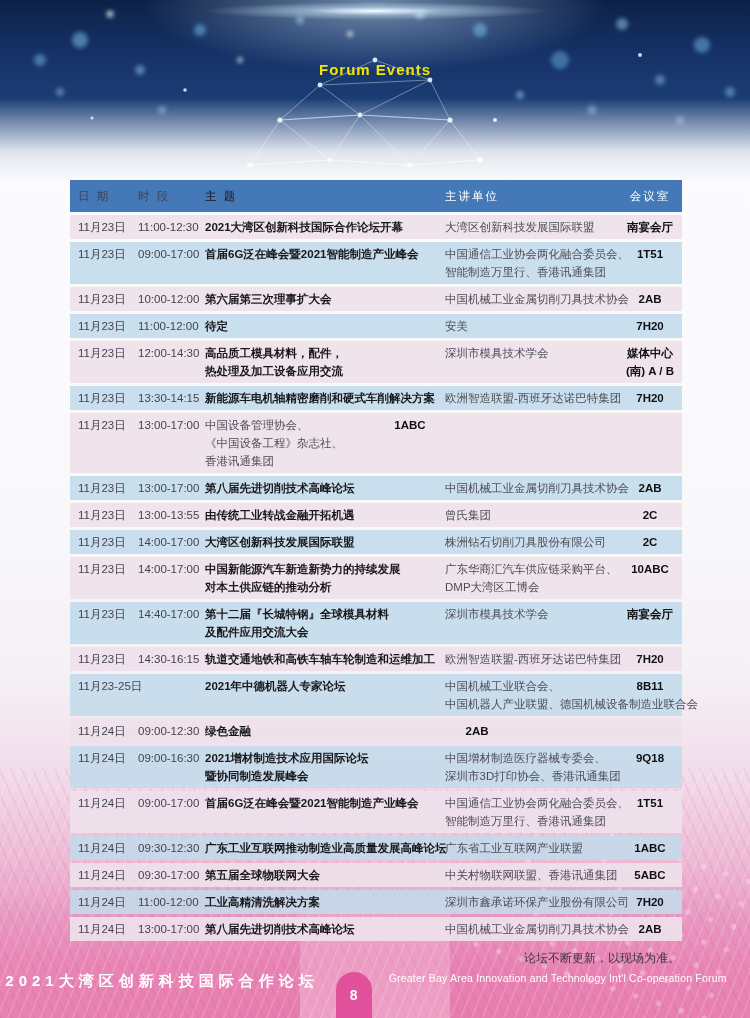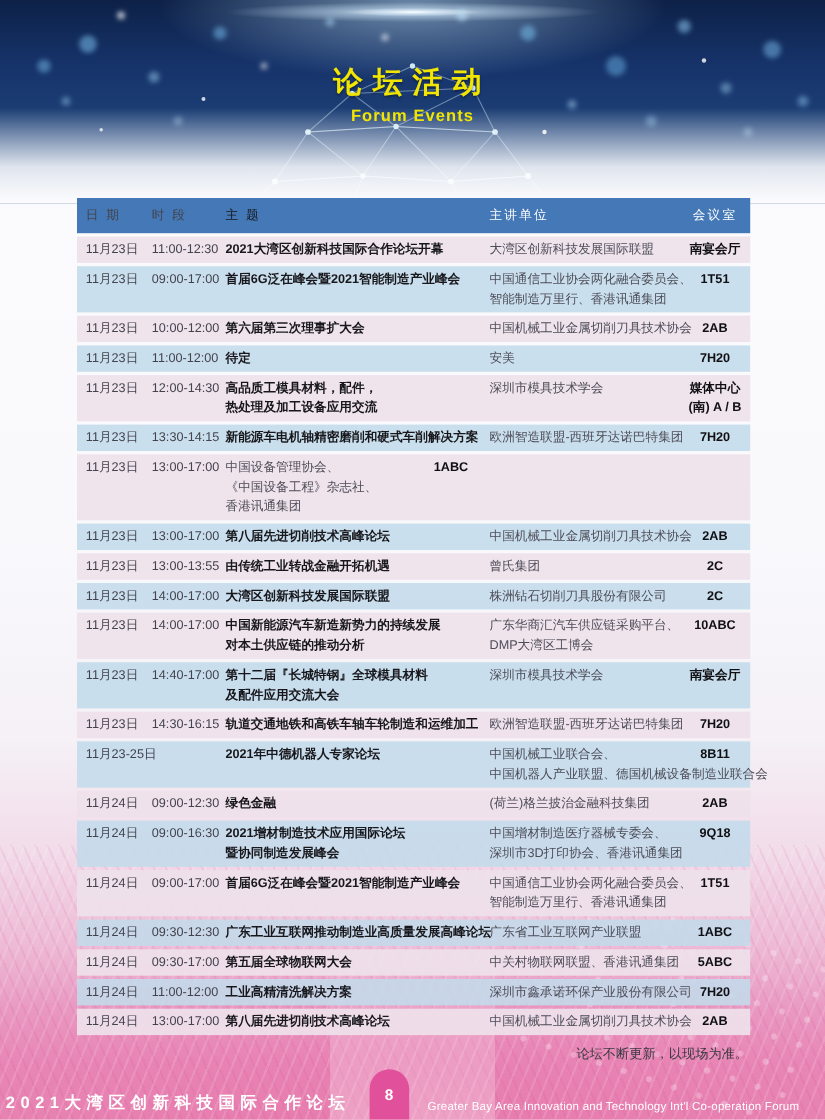--- a/index.html
+++ b/index.html
@@ -43,21 +43,21 @@
   .cell{font-size:11.5px; line-height:18px; white-space:pre; overflow:visible;}
   .c-date{width:68px; padding-left:8px; box-sizing:border-box; color:#43434e; flex-shrink:0;}
   .c-time{width:67px; color:#43434e; flex-shrink:0;}
   .c-topic{width:240px; font-weight:bold; color:#17171c; flex-shrink:0;}
   .c-speaker{width:173px; color:#4d4d58; flex-shrink:0;}
   .c-room{width:64px; text-align:center; font-weight:bold; color:#101014; flex-shrink:0;}
   .h-room{font-weight:normal;}
   .note{margin-top:9px; text-align:right; font-size:12px; color:#3a3a40; padding-right:2px;}
   
   .footer{position:absolute; left:0; right:18px; bottom:0; height:46px; z-index:3;
-    display:flex; align-items:flex-end; justify-content:center; gap:17px;}
+    display:flex; align-items:flex-start; justify-content:center; gap:17px;}
   .footer-cn{color:#ffffff; font-size:15px; font-weight:bold; letter-spacing:5px; padding-bottom:6px;}
   .page-tab{width:36px; height:46px; border-radius:18px 18px 0 0; background:#e1509a;
     display:flex; align-items:center; justify-content:center; align-self:flex-end;}
   .page-num{color:#ffffff; font-size:14px; font-weight:bold;}
   .footer-en{color:#ffffff; font-size:10.5px; font-weight:normal; letter-spacing:0.2px; padding-bottom:6px;}
 </style>
 </head>
 <body>
 
 <div class="page">
@@ -125,21 +125,20 @@
           <circle cx="360" cy="115" r="2.4"></circle>
           <circle cx="450" cy="120" r="2.6"></circle>
         <circle cx="250" cy="165" r="2.8"></circle>
           <circle cx="330" cy="160" r="2.4"></circle>
           <circle cx="410" cy="165" r="2.6"></circle>
         <circle cx="480" cy="160" r="2.8"></circle>
       </g>
     </svg>
     <div class="hero-fade"></div>
     <div class="hero-titles">
-      <div class="hero-title">论坛活动</div>
       <div class="hero-sub">Forum Events</div>
     </div>
   </div>
 
   <div class="bg-stripes"></div>
   <div class="bg-diamonds"></div>
   <div class="bg-column"></div>
 
   <div class="table-wrap">
     <div class="thead">
@@ -253,21 +252,20 @@
       <div class="cell c-time"></div>
       <div class="cell c-topic">2021年中德机器人专家论坛</div>
       <div class="cell c-speaker">中国机械工业联合会、
 中国机器人产业联盟、德国机械设备制造业联合会</div>
       <div class="cell c-room">8B11</div>
     </div>
     <div class="row r-pink">
       <div class="cell c-date">11月24日</div>
       <div class="cell c-time">09:00-12:30</div>
       <div class="cell c-topic">绿色金融</div>
-      <div class="cell c-speaker">(荷兰)格兰披治金融科技集团</div>
       <div class="cell c-room">2AB</div>
     </div>
     <div class="row r-blue">
       <div class="cell c-date">11月24日</div>
       <div class="cell c-time">09:00-16:30</div>
       <div class="cell c-topic">2021增材制造技术应用国际论坛
 暨协同制造发展峰会</div>
       <div class="cell c-speaker">中国增材制造医疗器械专委会、
 深圳市3D打印协会、香港讯通集团</div>
       <div class="cell c-room">9Q18</div>

